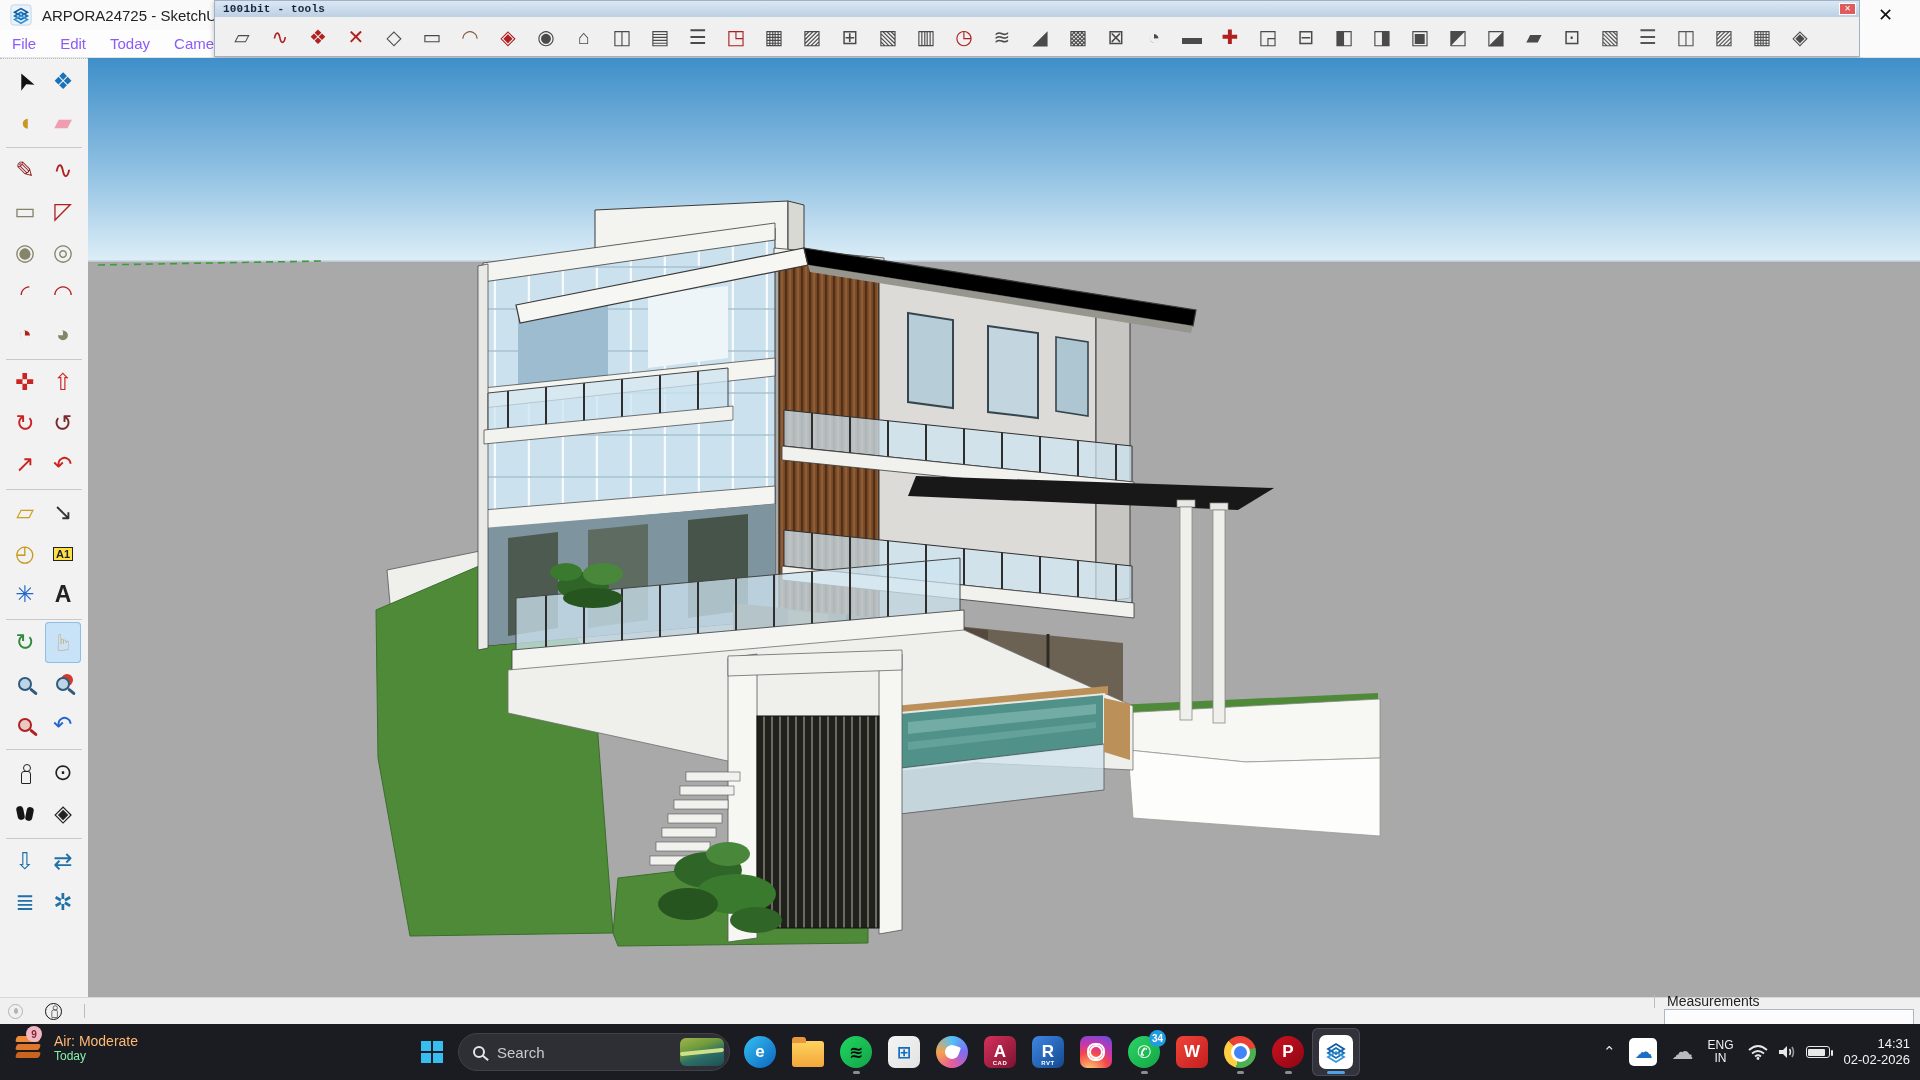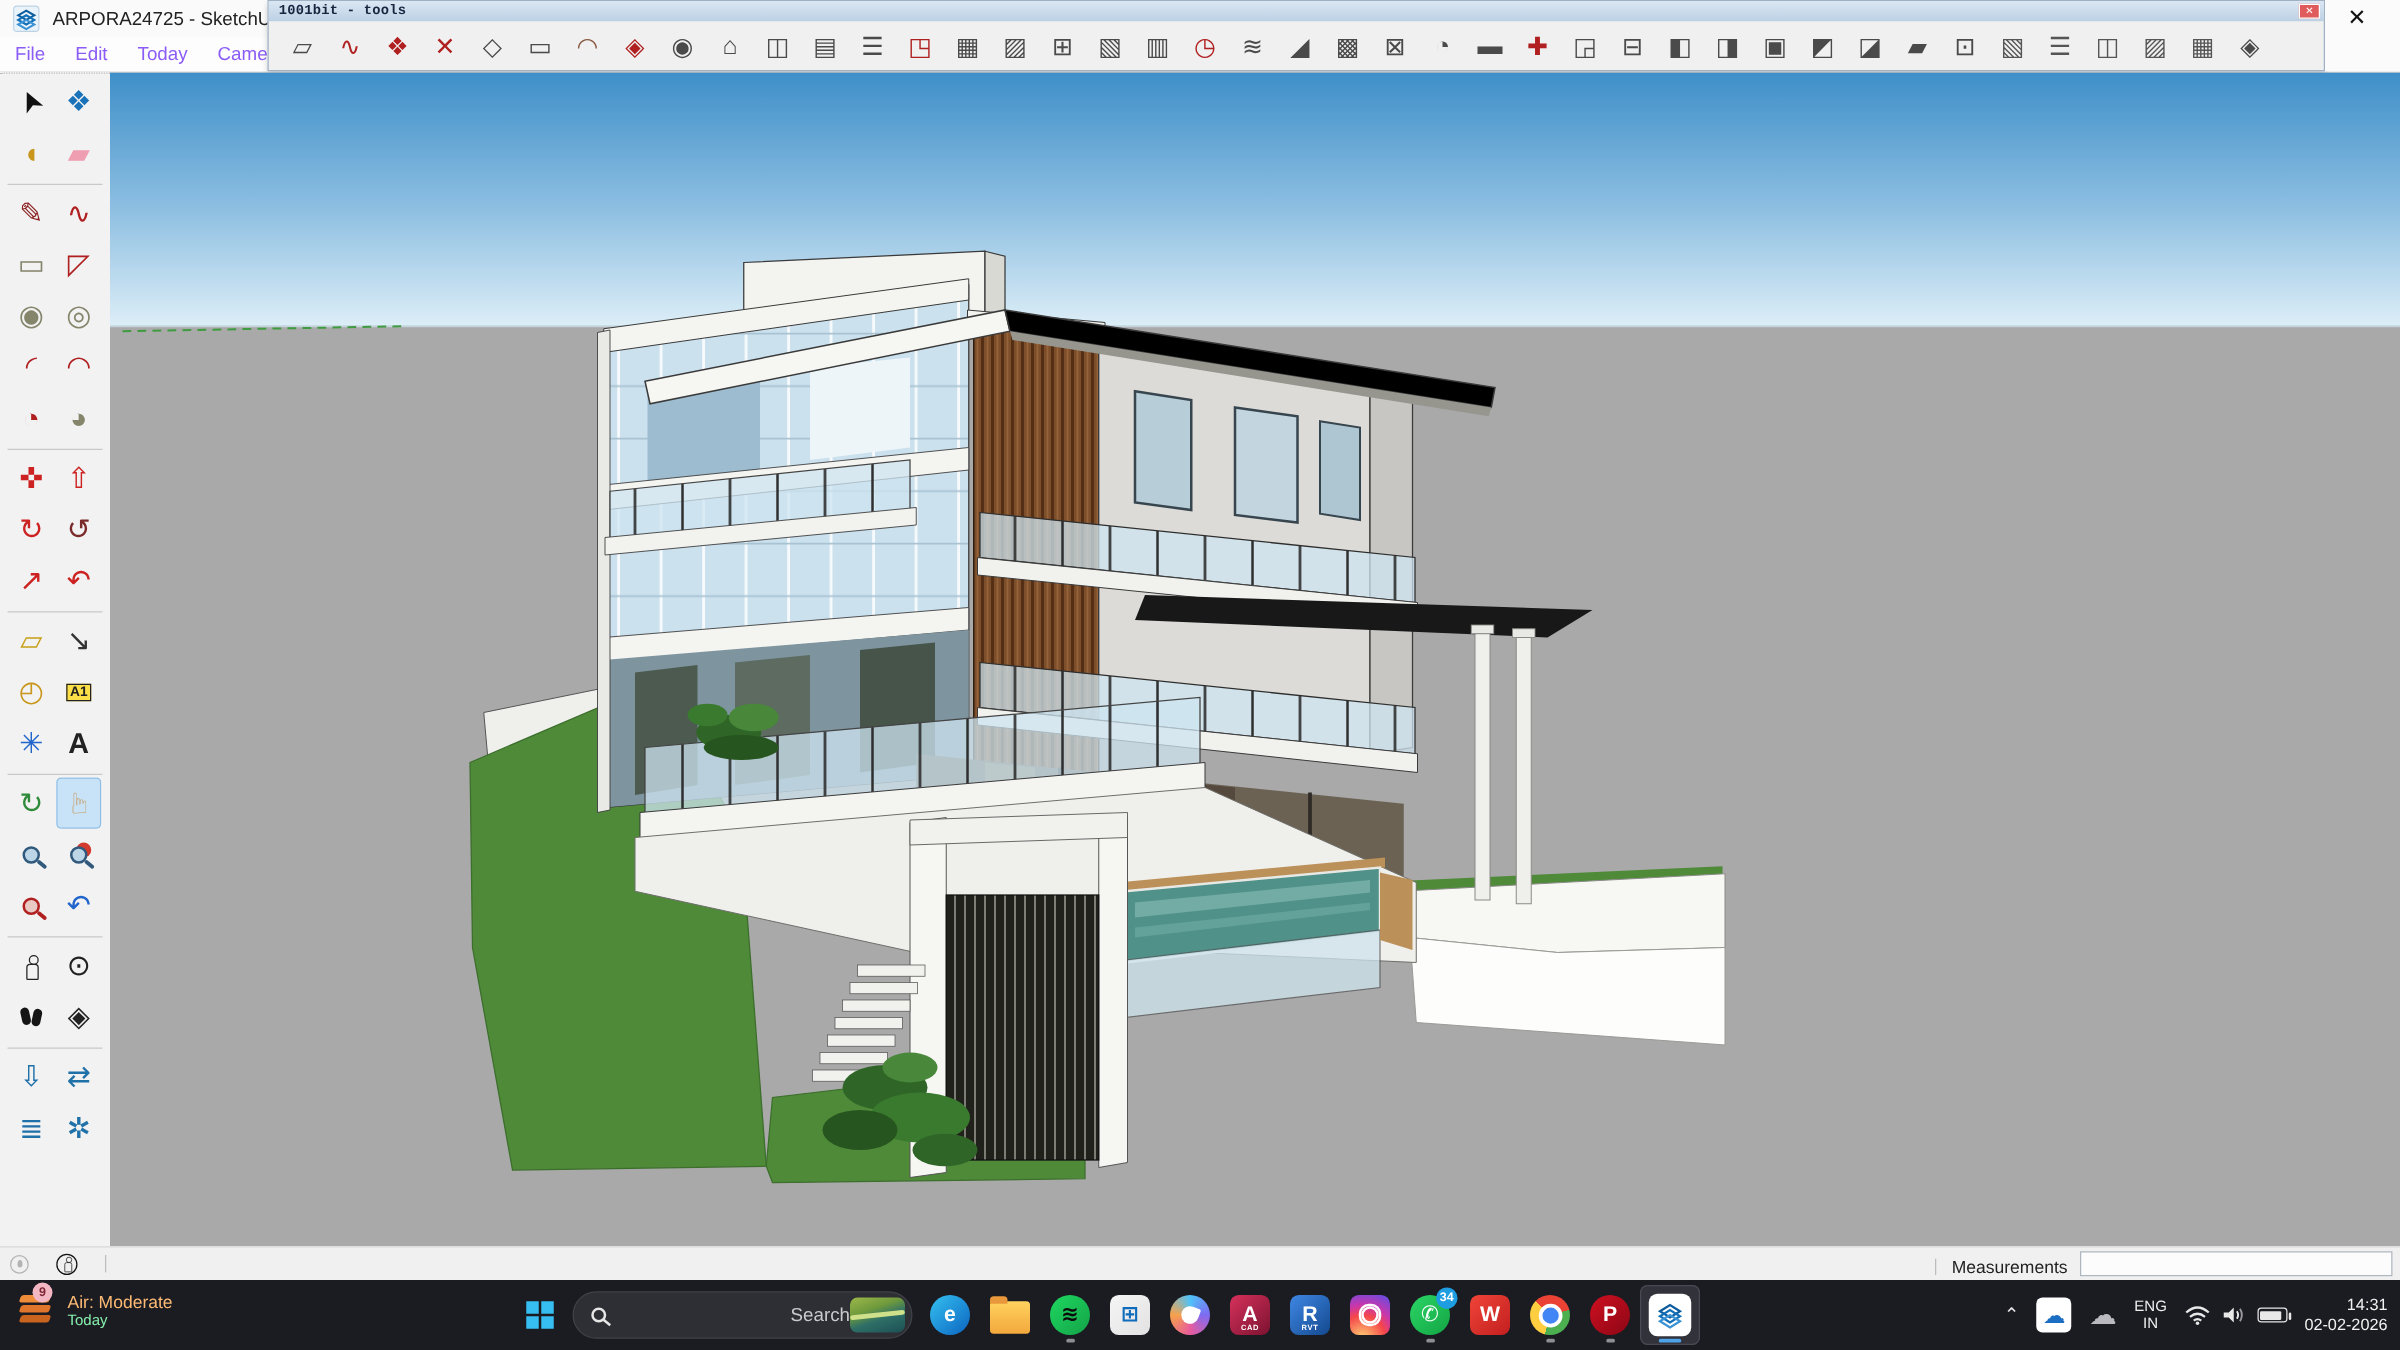--- a/index.html
+++ b/index.html
@@ -51,40 +51,40 @@
   
   .viewport { position:absolute; left:88px; top:58px; width:1832px; height:939px; background:#a9a9a9; }
   .viewport svg { display:block; }
 
   
   .statusbar { position:absolute; left:0; top:997px; width:1920px; height:27px; background:#f0f0f0; border-top:1px solid #d8d8d8; display:flex; align-items:center; }
   .geo-icon { width:15px; height:15px; border:1.5px solid #b3b3b3; border-radius:50%; margin-left:8px; position:relative; }
   .geo-icon::after { content:""; position:absolute; left:4.5px; top:3px; width:4px; height:6px; background:#b3b3b3; border-radius:50% 50% 50% 50%/60% 60% 40% 40%; }
   .info-icon { width:17px; height:17px; border:1.8px solid #111; border-radius:50%; margin-left:22px; display:flex; align-items:center; justify-content:center; }
   .sb-divider { width:1px; height:14px; background:#bdbdbd; margin-left:22px; }
-  .sb-right { margin-left:auto; display:flex; align-items:flex-end; }
+  .sb-right { margin-left:auto; display:flex; align-items:flex-start;flex-direction:column; }
   .measure-label { font-size:14px; color:#222; }
   .measure-label::before { content:""; display:inline-block; width:1px; height:13px; background:#bdbdbd; margin-right:12px; vertical-align:-2px; }
   .measure-input { width:250px; height:20px; margin:0 6px 0 10px; background:#fcfcfc; border:1px solid #aeb6bf; font-size:12px; padding:0 4px; }
 
   
   .taskbar { position:absolute; left:0; top:1024px; width:1920px; height:56px; background:#1b1b22; }
   .tb-weather { position:absolute; left:14px; top:8px; display:flex; align-items:center; cursor:pointer; }
   .weather-icon { width:30px; height:32px; position:relative; }
   .weather-icon i { position:absolute; left:2px; width:24px; height:6px; background:#e0762c; border-radius:2px; transform:skewX(-18deg); }
   .weather-icon i:nth-child(1){ top:4px; background:#ef8c3a;} .weather-icon i:nth-child(2){ top:12px;} .weather-icon i:nth-child(3){ top:20px; background:#c9641f;}
   .weather-badge { position:absolute; left:12px; top:-6px; width:16px; height:16px; background:#f3b7c3; border-radius:50%; color:#7e2636; font-size:10px; font-weight:bold; display:flex; align-items:center; justify-content:center; }
   .weather-text { margin-left:10px; }
   .weather-line1 { font-size:14px; color:#fdba74; }
   .weather-line2 { font-size:12px; color:#86efac; }
   .tb-center { position:absolute; left:412px; top:0; height:56px; display:flex; align-items:center; }
   .start-btn { width:40px; height:44px; display:flex; align-items:center; justify-content:center; cursor:pointer; }
   .start-logo { width:22px; height:22px; display:grid; grid-template-columns:10px 10px; grid-template-rows:10px 10px; gap:2px; }
   .start-logo i { background:#36bdf2; }
-  .search-pill { width:272px; height:38px; margin:0 6px; background:#2e2e35; border:1px solid #41414a; border-radius:19px; display:flex; align-items:center; padding:0 5px 0 14px; cursor:pointer;text-align:right; }
+  .search-pill { width:272px; height:38px; margin:0 6px; background:#2e2e35; border:1px solid #41414a; border-radius:19px; display:flex; align-items:center; padding:0 5px 0 14px; cursor:pointer; }
   .search-mag { width:12px; height:12px; border:2px solid #e6e6e6; border-radius:50%; position:relative; }
   .search-mag::after { content:""; position:absolute; width:7px; height:2px; background:#e6e6e6; right:-6px; bottom:-3px; transform:rotate(40deg); }
   .search-text { margin-left:12px; font-size:15px; color:#c9c9cf; flex:1; }
   .search-img { width:44px; height:28px; border-radius:6px; background:linear-gradient(160deg,#9db84a 0%,#6f9a3c 35%,#2e6f67 60%,#1d4f54 100%); position:relative; overflow:hidden; }
   .search-img::after { content:""; position:absolute; left:0; top:12px; width:44px; height:4px; background:#cfe08a; transform:rotate(-6deg); border-radius:2px; }
   .app-slot { width:48px; height:48px; display:flex; flex-direction:column; align-items:center; justify-content:center; position:relative; cursor:pointer; border-radius:6px; }
   .app-slot .dot { position:absolute; bottom:2px; width:7px; height:3px; border-radius:2px; background:#8d8d93; }
   .app-slot.running-active { background:#32323b; box-shadow:inset 0 0 0 1px #4a4a54; }
   .app-slot.running-active .dot { width:18px; background:#4da2e8; }
   .app-badge { position:absolute; top:2px; right:2px; min-width:17px; height:17px; border-radius:9px; background:#1e9de0; color:#fff; font-size:10px; font-weight:bold; display:flex; align-items:center; justify-content:center; padding:0 3px; z-index:3; }

